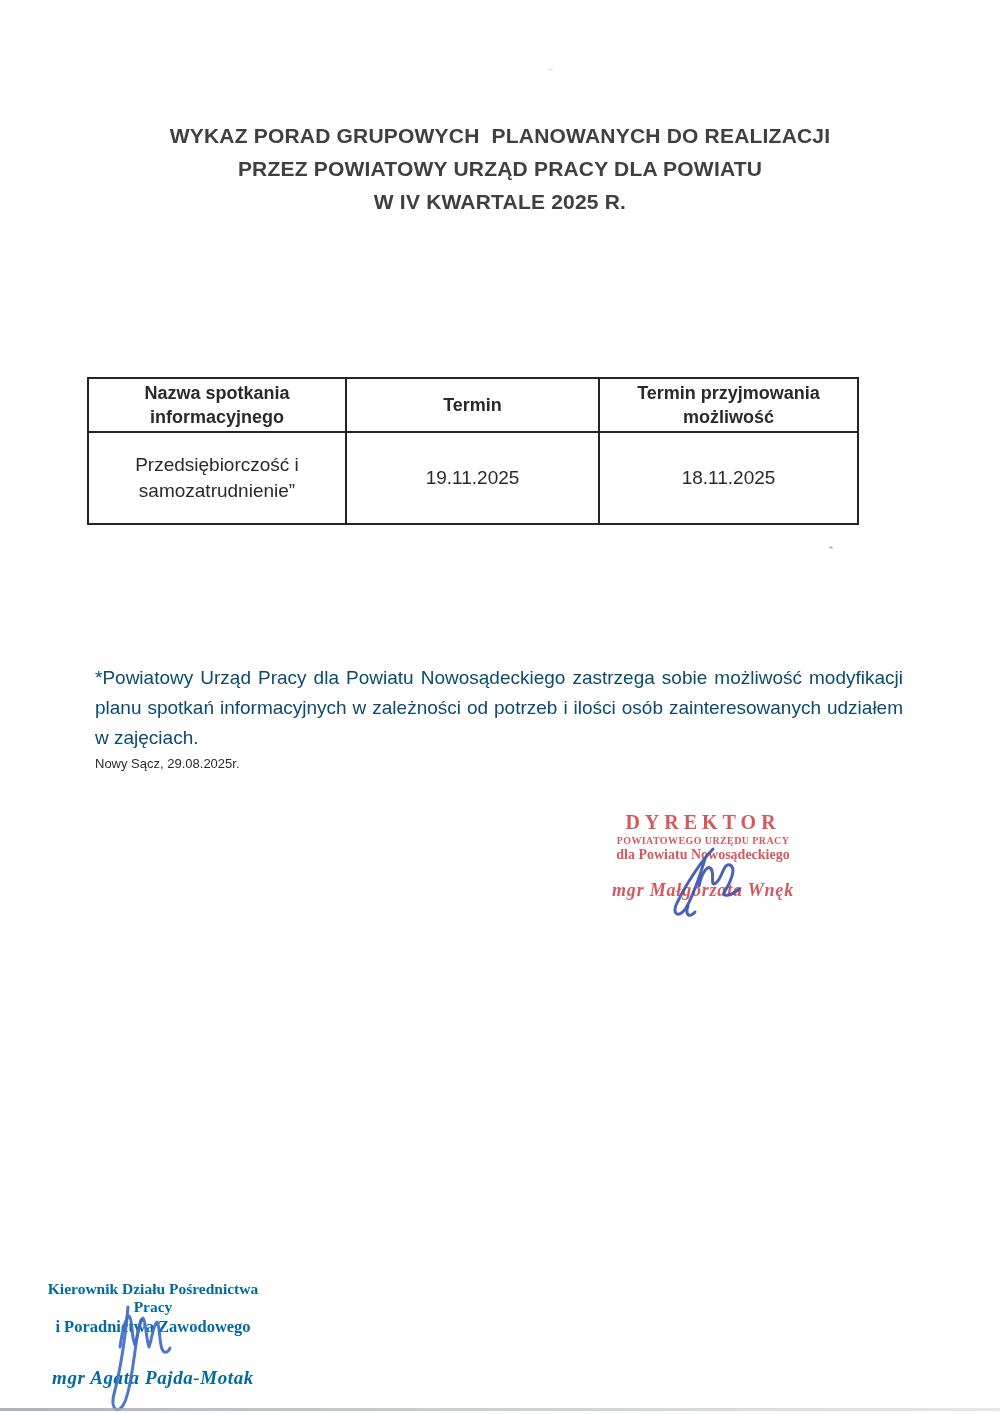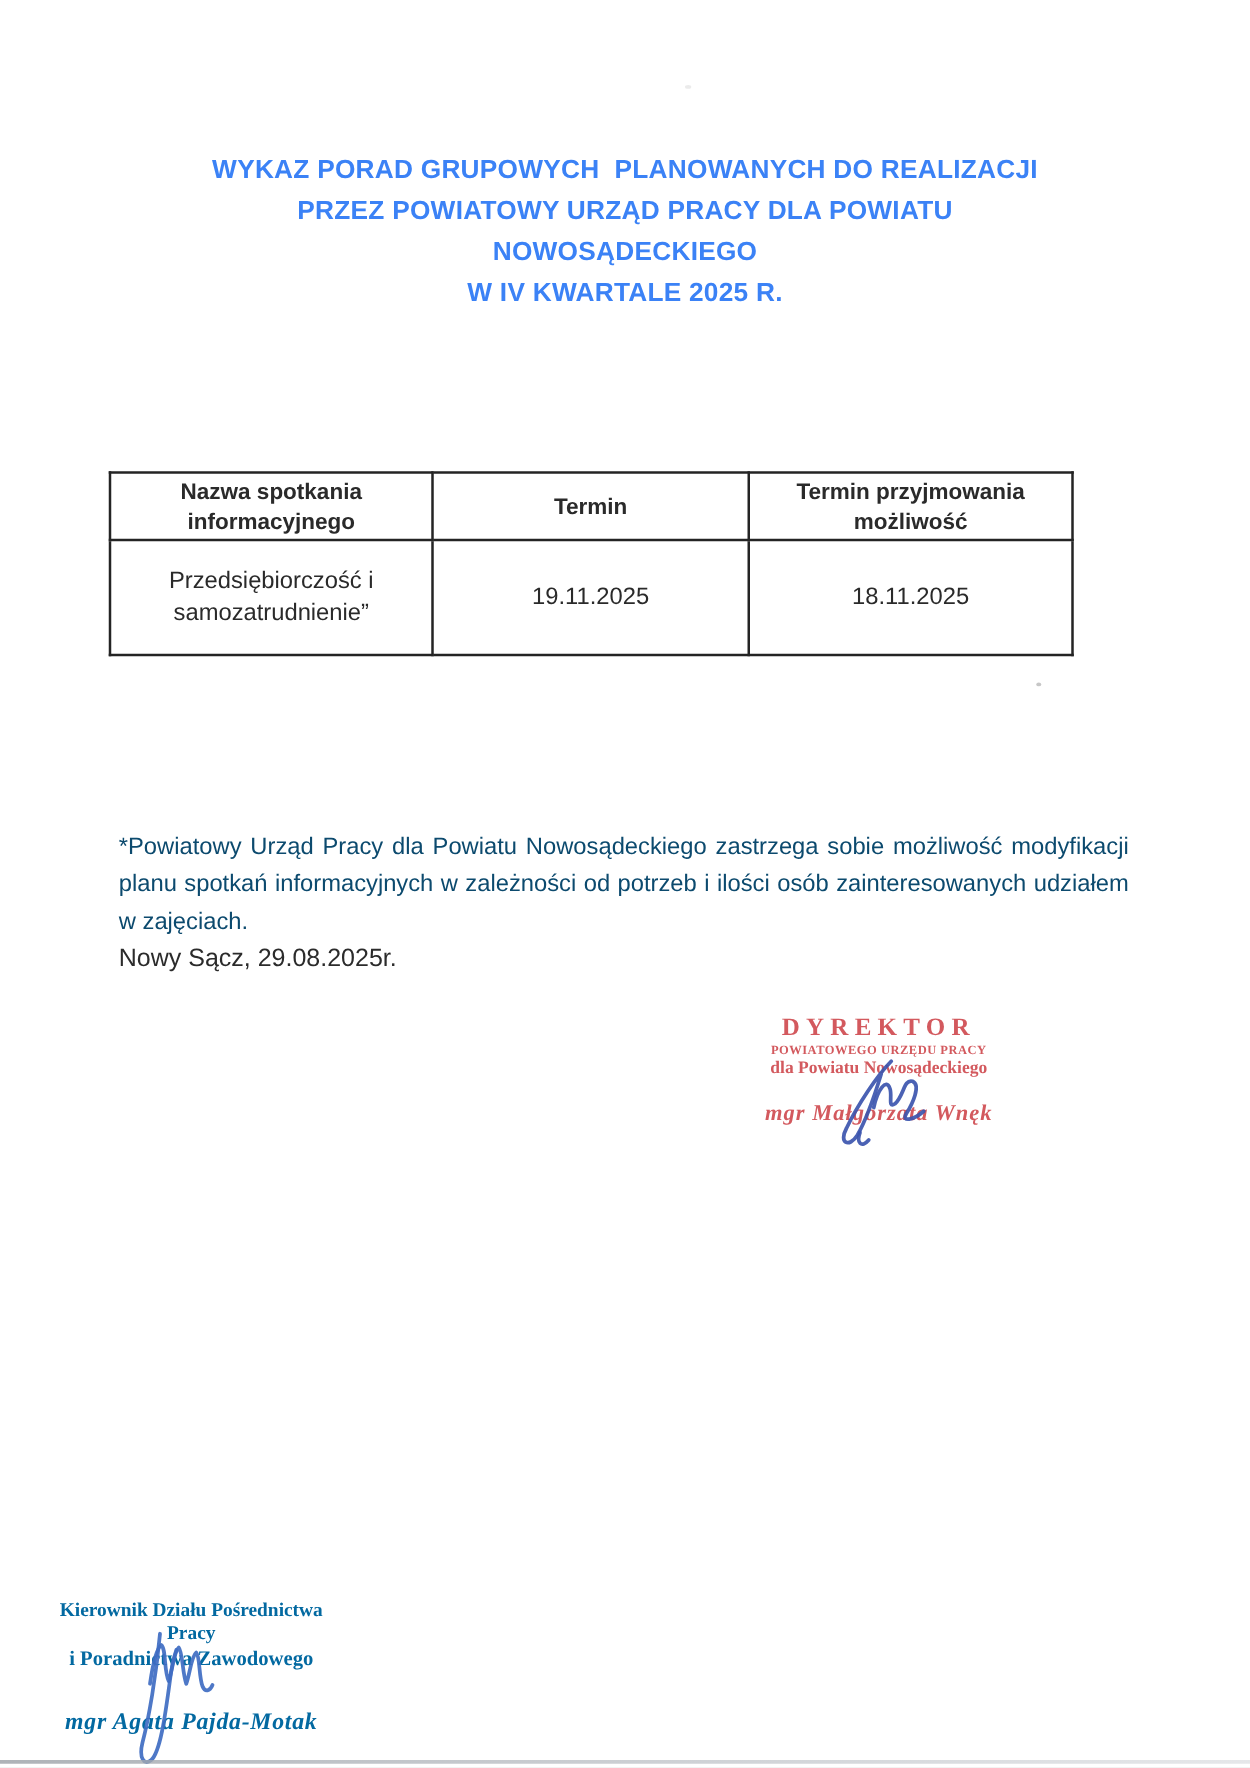--- a/index.html
+++ b/index.html
@@ -5,41 +5,41 @@
   html,body { margin:0; padding:0; background:#e9e9e9; }
   .page {
     position:relative; width:1000px; height:1414px; margin:0 auto;
     background:#ffffff; overflow:hidden;
     font-family:"Liberation Sans", sans-serif; color:#2c2c2c;
   }
   
   .title-block {
     position:absolute; top:119px; left:70px; width:860px;
     text-align:center; font-weight:bold; font-size:21px; line-height:33px;
-    color:#3b82f6; letter-spacing:0.2px;
+    color:#404040; letter-spacing:0.2px;
   }
   .title-line { white-space:pre-wrap; }
   
   .schedule-table {
     position:absolute; top:377px; left:87px; width:770px;
     border-collapse:collapse; table-layout:fixed;
   }
   .schedule-table th, .schedule-table td {
     border:2px solid #242424; text-align:center; vertical-align:middle;
     font-family:"Liberation Sans", sans-serif; color:#2a2a2a;
   }
   .schedule-table th { height:46px; font-size:18px; font-weight:bold; padding:2px 26px; line-height:24px; }
   .schedule-table td { height:86px; font-size:19px; font-weight:normal; padding:2px 34px; line-height:26px; }
   .col-name { width:258px; } .col-termin { width:253px; } .col-zglo { width:259px; }
   
   .footnote {
     position:absolute; top:644px; left:95px; width:808px;
     font-size:19px; line-height:30px; text-align:justify; color:#0c4a6e;
   }
-  .dateline { position:absolute; top:756px; left:95px; font-size:20px; color:#2b2b2b;text-align:right; }
+  .dateline { position:absolute; top:756px; left:95px; font-size:13px; color:#2b2b2b;text-align:right; }
   
   .stamp { position:absolute; text-align:center; font-family:"Liberation Serif", serif; }
   .director-stamp { left:580px; top:811px; width:246px; color:#cd4348; opacity:0.88; }
   .director-stamp .l1 { font-size:20px; font-weight:bold; letter-spacing:5px; }
   .director-stamp .l2 { font-size:10px; font-weight:bold; letter-spacing:0.4px; margin-top:1px; }
   .director-stamp .l3 { font-size:14px; font-weight:bold; margin-top:1px; }
   .director-stamp .signer { margin-top:17px; font-size:18px; font-style:italic; font-weight:bold; letter-spacing:0.8px; }
   .manager-stamp { left:30px; top:1280px; width:246px; color:#0369a1; }
   .manager-stamp .l1 { font-size:15.5px; font-weight:bold; }
   .manager-stamp .l2 { font-size:16.5px; font-weight:bold; margin-top:1px; }
@@ -60,21 +60,20 @@
   .speckle-2 { left:548px; top:68px; width:5px; height:3px; opacity:0.35; }
 </style>
 </head>
 <body>
 
 <div class="page">
 
   <div class="title-block">
     <div class="title-line">WYKAZ PORAD GRUPOWYCH  PLANOWANYCH DO REALIZACJI</div>
     <div class="title-line">PRZEZ POWIATOWY URZĄD PRACY DLA POWIATU</div>
-    <div class="title-line">NOWOSĄDECKIEGO</div>
     <div class="title-line">W IV KWARTALE 2025 R.</div>
   </div>
 
   <table class="schedule-table">
     <colgroup>
       <col class="col-name">
         <col class="col-termin">
         <col class="col-zglo">
     </colgroup>
     <thead>

